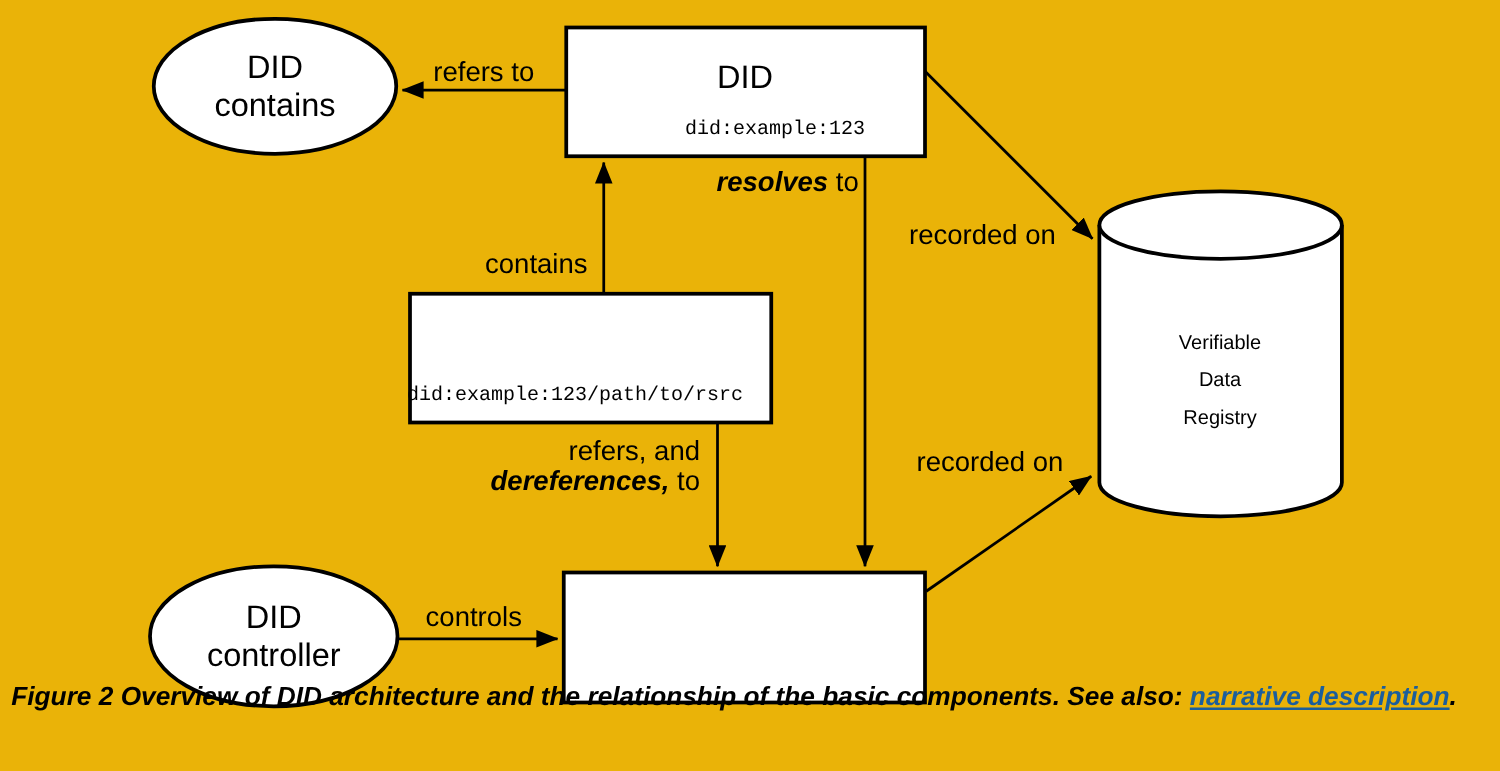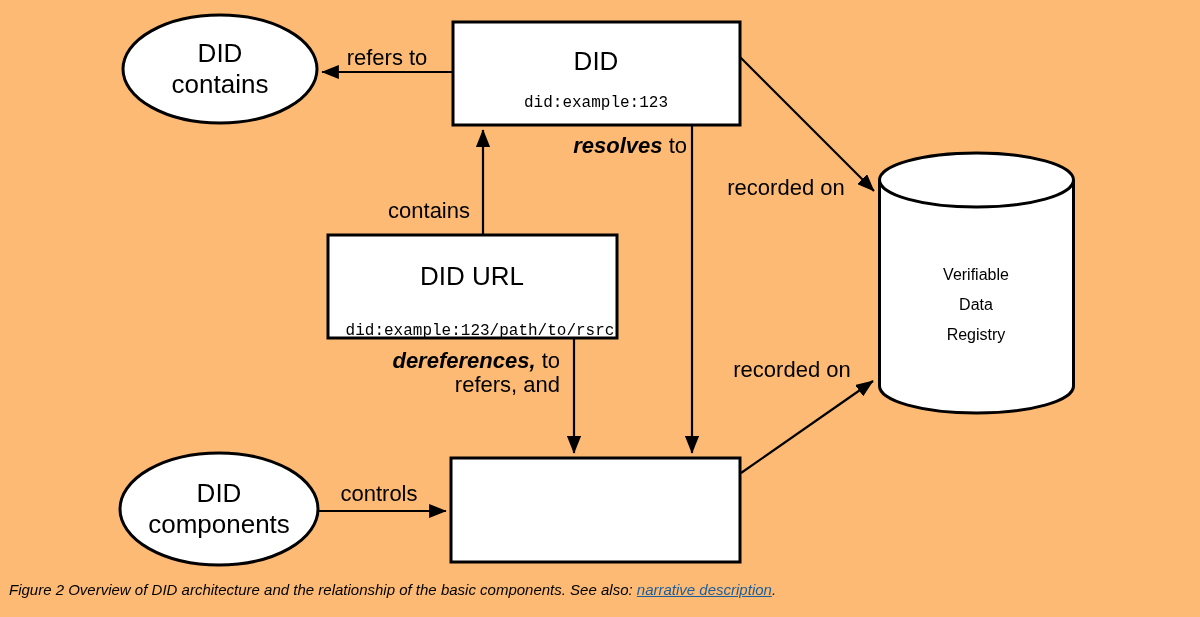--- a/index.html
+++ b/index.html
@@ -1,39 +1,40 @@
 <!DOCTYPE html>
 <html><head>
 <meta charset="utf-8">
 <style>
   html, body { margin: 0; padding: 0; background: #ffffff; }
   .stage {
     position: relative;
     width: 1200px;
     height: 617px;
-    background: #fdba74;
+    background: #eab308;
     font-family: "Liberation Sans", sans-serif;
     color: #000;
     overflow: hidden;
   }
   .stage svg { position: absolute; left: 0; top: 0; }
   .lbl { position: absolute; color: #000; white-space: nowrap; }
   .ctr { transform: translateX(-50%); text-align: center; }
   .rgt { text-align: right; }
   .node-title { font-size: 26px; line-height: 31px; }
   .reg-title  { font-size: 16px; line-height: 30px; }
   .mono { font-family: "Liberation Mono", monospace; font-size: 16px; line-height: 18px; }
   .edge { font-size: 22px; line-height: 24px; }
   .emph { font-style: italic; font-weight: bold; text-align: center; }
   .caption {
     position: absolute;
-    left: 9px; top: 581px;
-    font-size: 15px;
+    left: 9px; top: 546px;
+    font-size: 21px;
     font-style: italic;
     white-space: nowrap;
+    font-weight: bold;
   }
   .cap-link { color: #1b5e9c; text-decoration: underline; cursor: pointer; }
 </style>
 </head>
 <body>
 
 <div class="stage">
 
   <svg width="1200" height="570" viewBox="0 0 1200 570">
     <defs>
@@ -59,48 +60,47 @@
     <path d="M740 57 L874 191" stroke="#000" stroke-width="2.2" fill="none" marker-end="url(#arrow)"></path>
     <path d="M741 473 L873 381" stroke="#000" stroke-width="2.2" fill="none" marker-end="url(#arrow)"></path>
   </svg>
 
   <div class="lbl ctr node-title" style="left:220px; top:38px;">
     <div>DID</div>
     <div>contains</div>
   </div>
 
   <div class="lbl ctr node-title" style="left:596px; top:46px;">DID</div>
-  <div class="lbl ctr mono" style="left:596px; top:94px;">did:example:123</div>
+  <div class="lbl ctr mono" style="left:620px; top:94px;">did:example:123</div>
 
-  <div class="lbl ctr node-title" style="left:472px; top:261px;">DID URL</div>
-  <div class="lbl ctr mono" style="left:480px; top:307px;margin-top:15px;">did:example:123/path/to/rsrc</div>
+  <div class="lbl ctr mono" style="left:460px; top:307px;">did:example:123/path/to/rsrc</div>
 
 
   <div class="lbl ctr node-title" style="left:219px; top:478px;">
     <div>DID</div>
-    <div>components</div>
+    <div>controller</div>
   </div>
 
   <div class="lbl ctr reg-title" style="left:976px; top:260px;">
     <div>Verifiable</div>
     <div>Data</div>
     <div>Registry</div>
   </div>
 
   <div class="lbl ctr edge" style="left:387px; top:46px;">refers to</div>
 
   <div class="lbl rgt edge" style="right:730px; top:199px;">contains</div>
 
   <div class="lbl rgt edge" style="right:513px; top:134px;">
     <span class="emph">resolves</span><span> to</span>
   </div>
 
   <div class="lbl rgt edge" style="right:640px; top:349px;">
+    <div>refers, and</div>
     <div><span class="emph">dereferences,</span><span> to</span></div>
-    <div>refers, and</div>
   </div>
 
   <div class="lbl ctr edge" style="left:379px; top:482px;">controls</div>
 
   <div class="lbl ctr edge" style="left:786px; top:176px;">recorded on</div>
 
   <div class="lbl ctr edge" style="left:792px; top:358px;">recorded on</div>
 
   <div class="caption">
     <span>Figure 2 Overview of DID architecture and the relationship of the basic components. See also: </span><a class="cap-link">narrative description</a><span>.</span>

